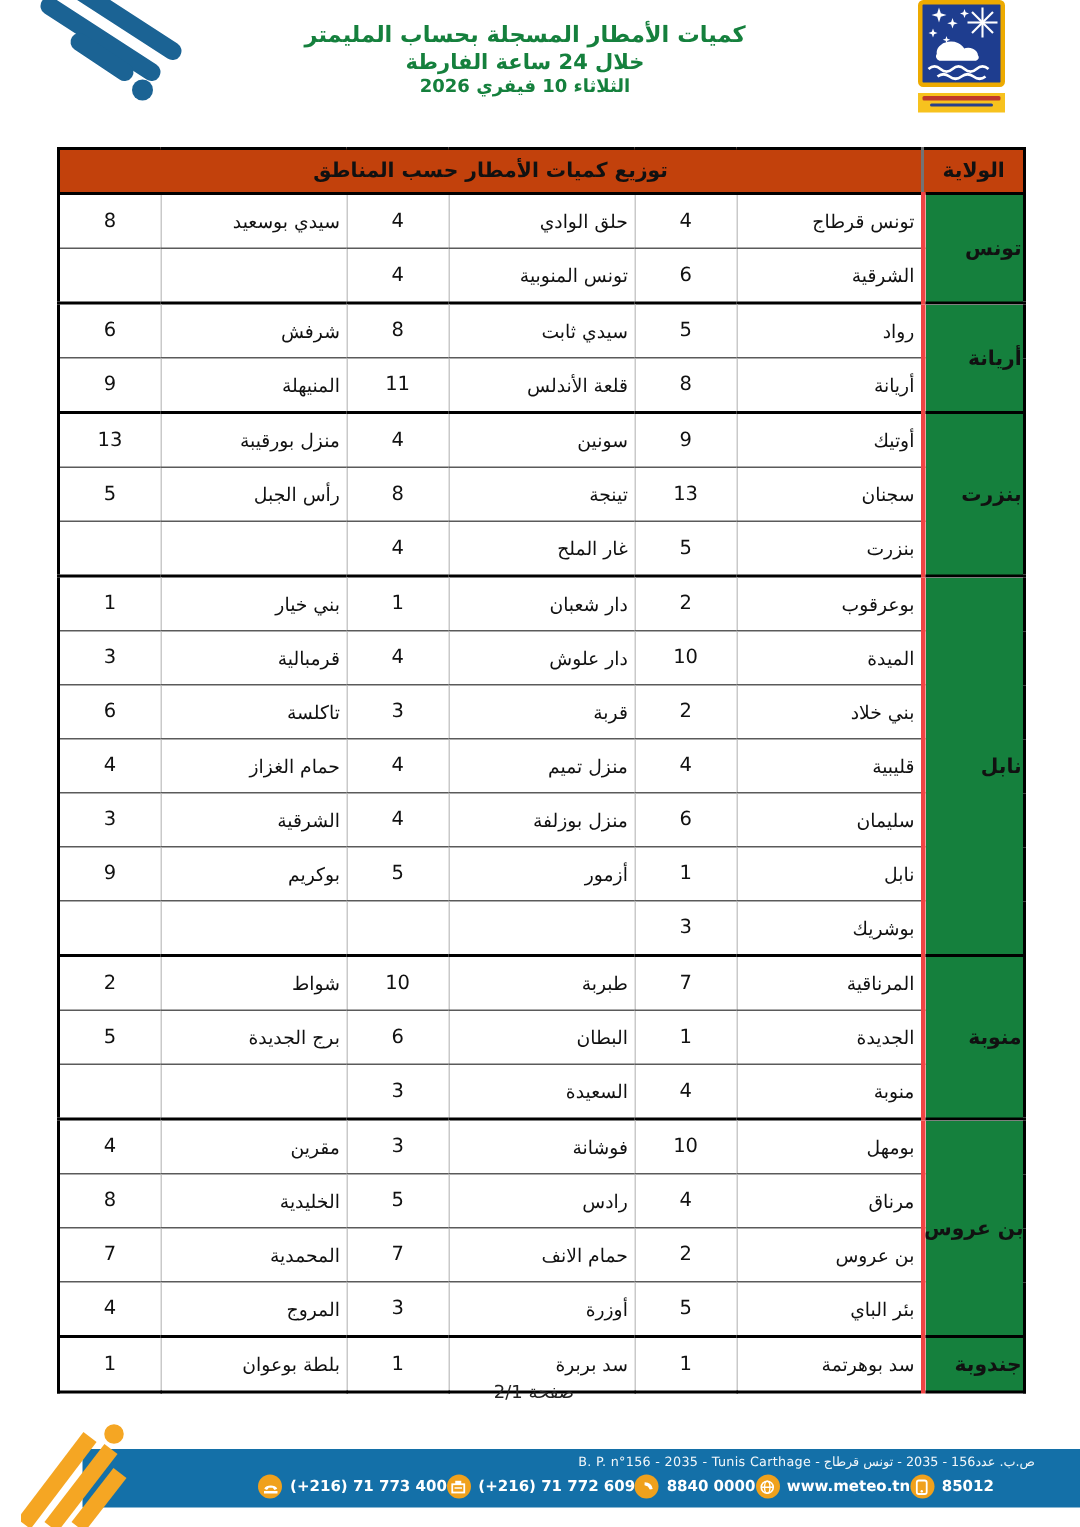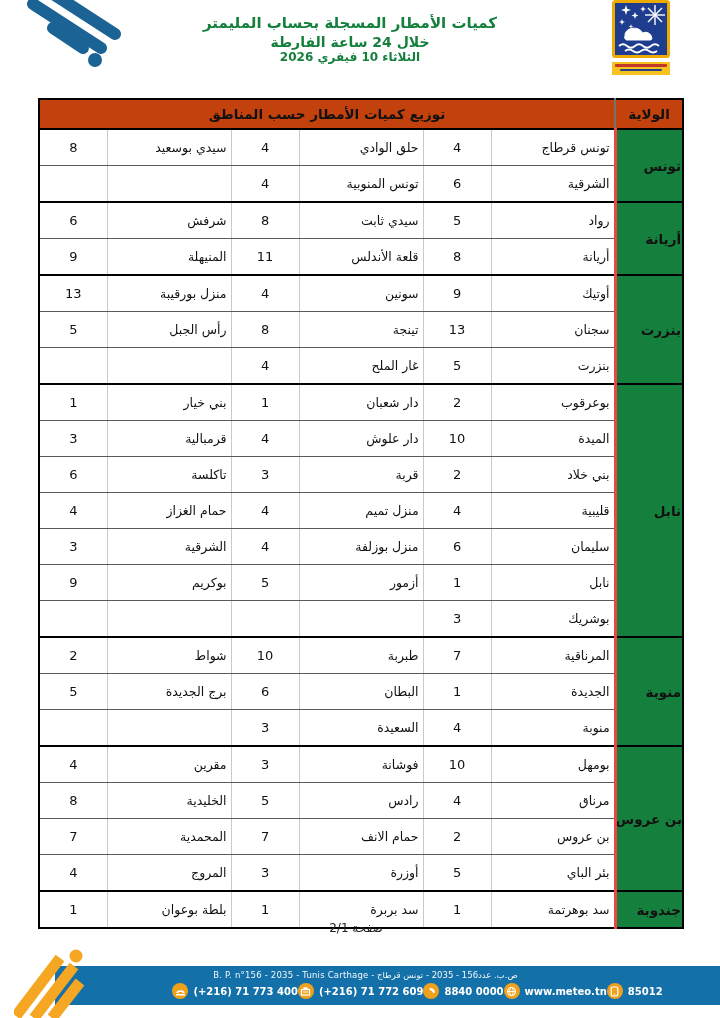--- a/index.html
+++ b/index.html
@@ -29,22 +29,22 @@
   td.val{text-align:center;font-size:13px;}
   td.wilaya{background:#15803d;font-weight:bold;font-size:13.5px;text-align:right;
             border-left:3px solid #ef4444;}
   tr.section-start td{border-top:2px solid #000;}
   
   .page-num{position:absolute;top:921px;left:16px;width:680px;text-align:center;
             font-size:12px;direction:rtl;color:#222;}
   
   .footer-bar{position:absolute;left:55px;right:0;top:966px;height:39px;background:#1470a8;
               color:#fff;box-sizing:border-box;padding-top:4px;}
-  .footer-address{text-align:center;font-size:8.5px;direction:rtl;letter-spacing:.2px;
-                  padding-right:44px;opacity:.95;}
+  .footer-address{font-size:8.5px;direction:rtl;letter-spacing:.2px;
+                  padding-right:30px;opacity:.95;}
   .footer-contacts{display:flex;justify-content:center;align-items:center;
                    margin-top:3px;font-size:10px;font-weight:bold;direction:ltr;
                    padding-left:60px;}
   .contact{display:flex;align-items:center;gap:5px;}
   .badge{width:16px;height:16px;border-radius:50%;background:#f0a11c;display:inline-flex;
          align-items:center;justify-content:center;flex:0 0 auto;}
   .footer-stripes{position:absolute;left:14px;top:946px;width:105px;height:72px;z-index:2;}
 </style>
 </head>
 <body>

